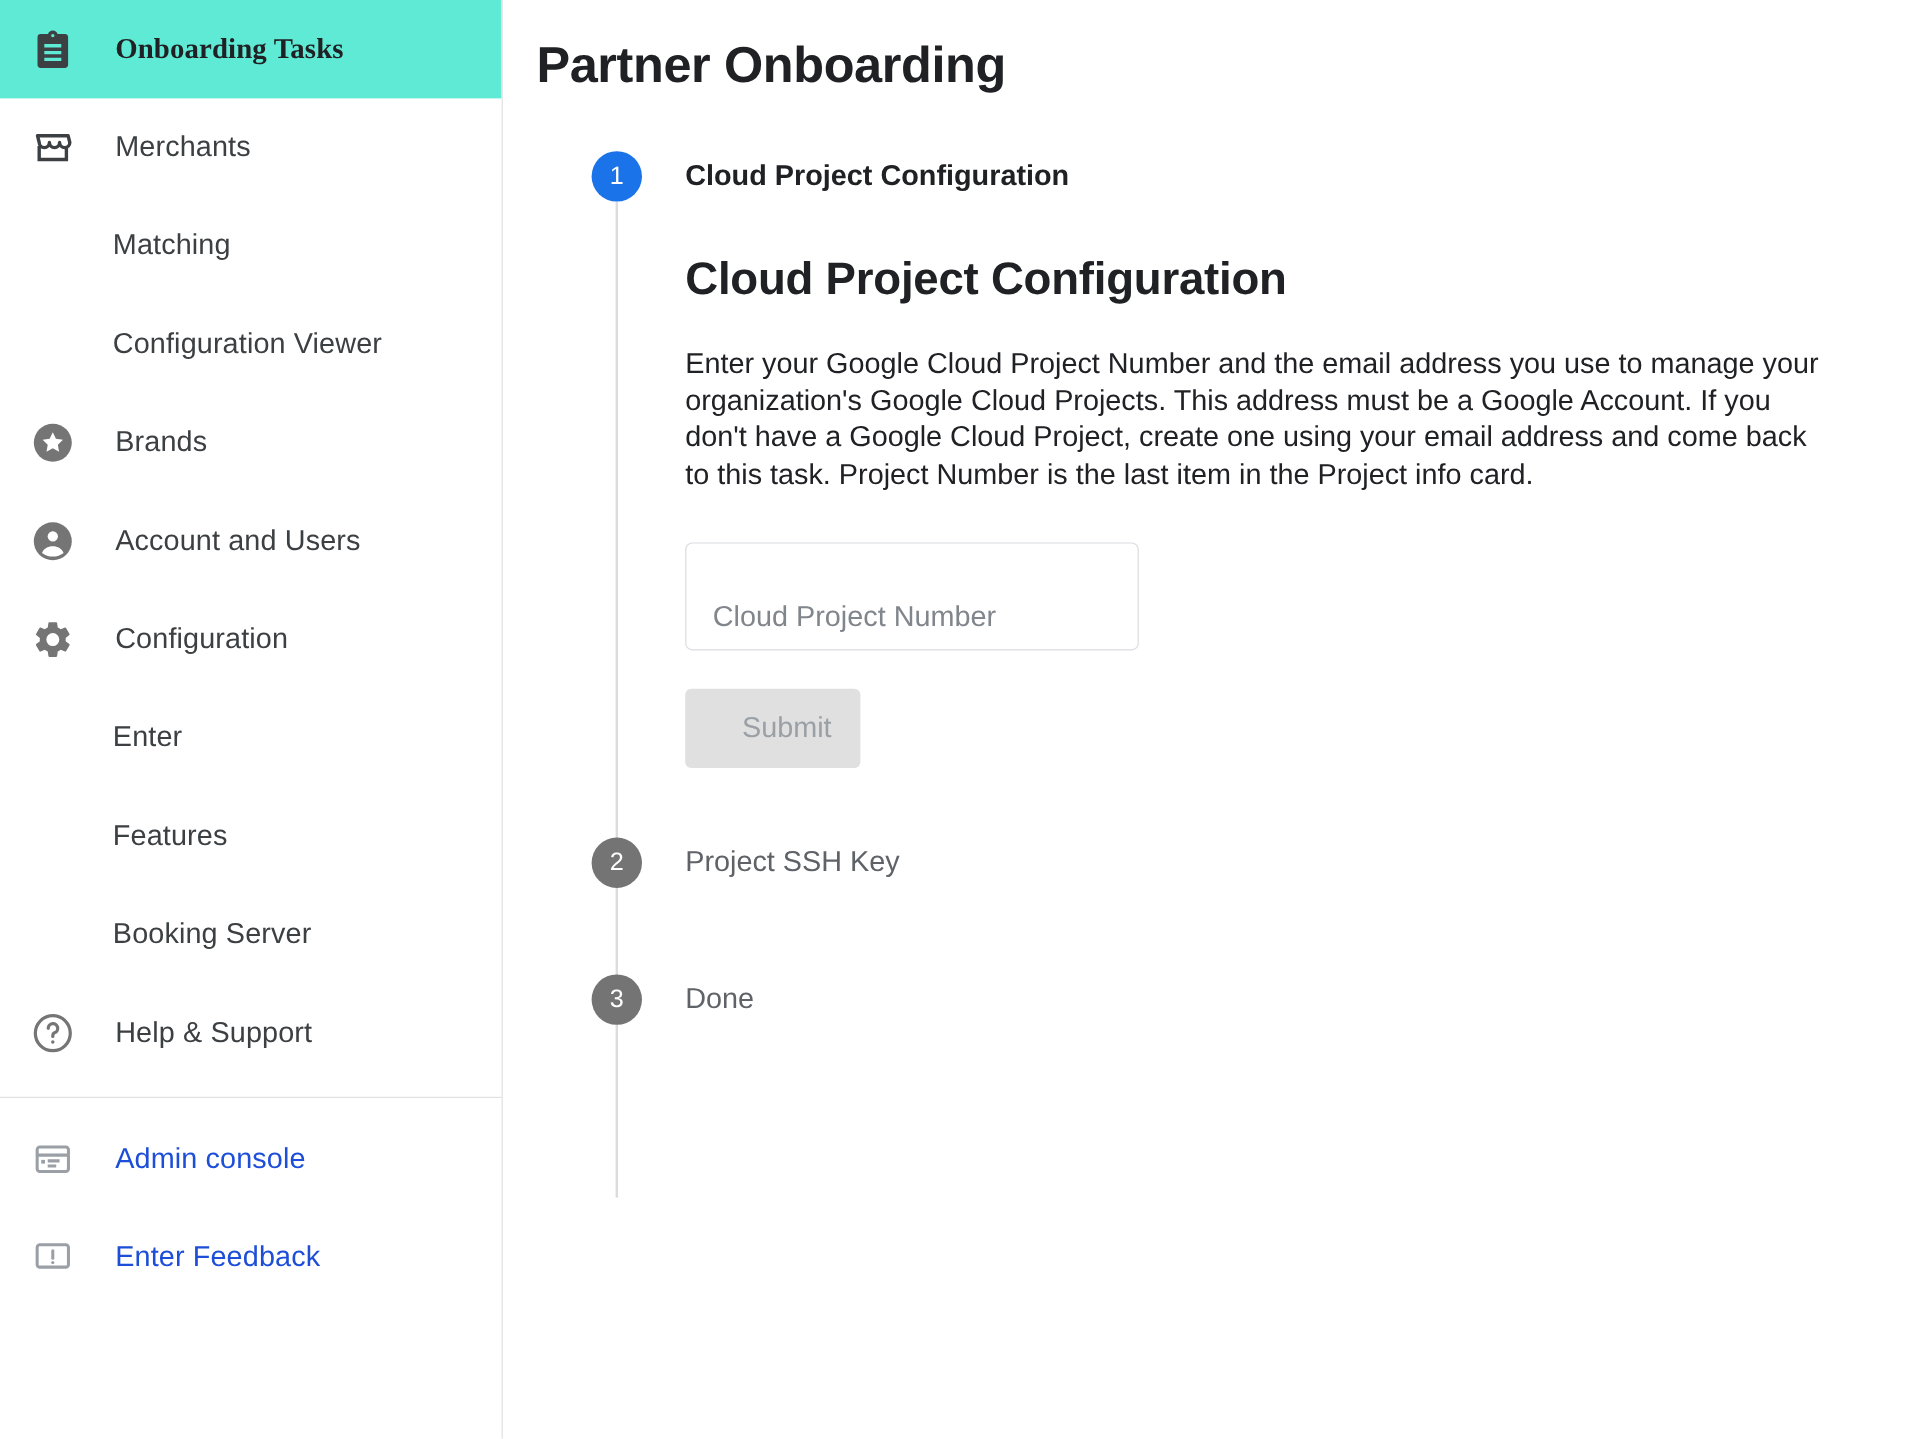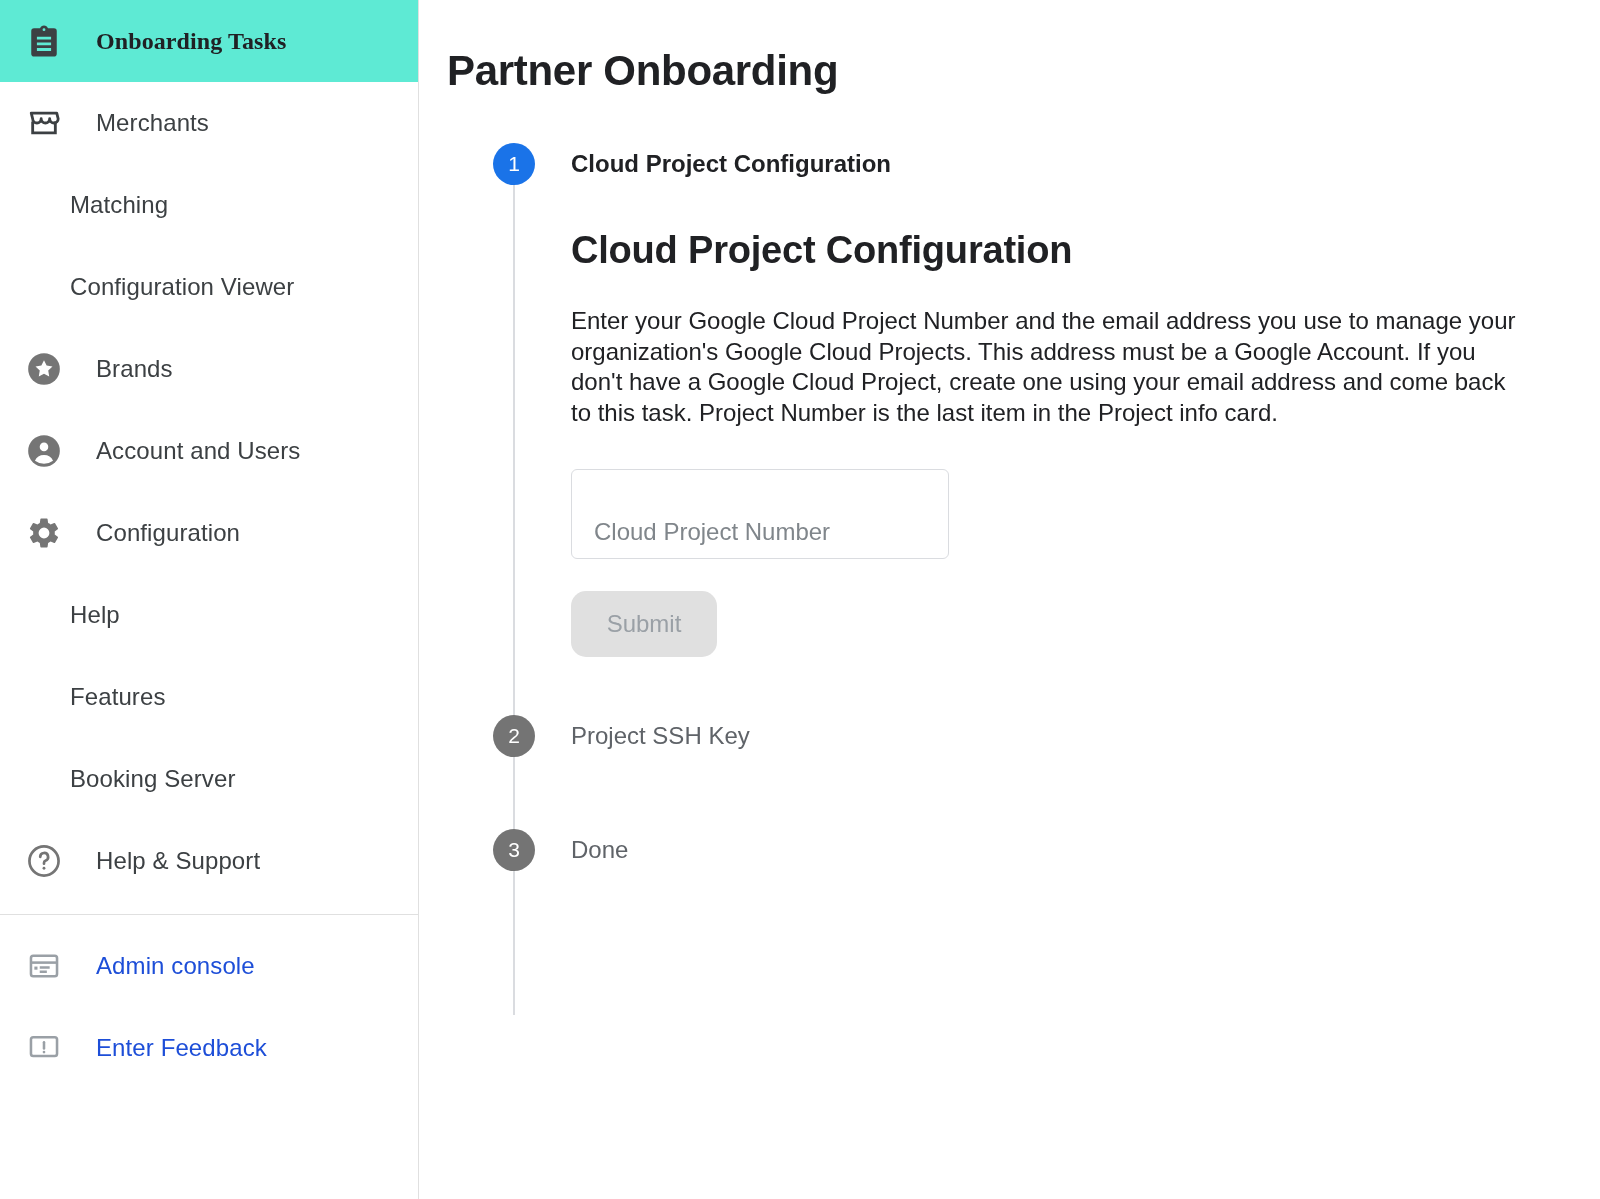--- a/index.html
+++ b/index.html
@@ -54,21 +54,21 @@
     font-size: 24px;
     color: #3c4043;
     margin-left: 30px;
     letter-spacing: 0.1px;
   }
   .nav-item.active .nav-label {
     font-weight: bold;
     color: #202124;
   }
   .nav-item.sub .nav-label {
-    margin-left: 48px;
+    margin-left: 72px;
     font-weight: normal;
   }
   .nav-item.muted .nav-label {
     color: #1d4ed8;
   }
   .nav-icon.muted { color: #9aa0a6; }
   .divider {
     height: 1px;
     background: #e0e0e0;
     margin: 12px 0 10px 0;
@@ -79,21 +79,21 @@
     flex: 1 1 auto;
     height: 1199px;
     padding: 0;
     position: relative;
     overflow: hidden;
   }
   .page-title {
     font-size: 42px;
     font-weight: bold;
     color: #202124;
-    margin: 47px 0 0 28px;
+    margin: 30px 0 0 28px;
     letter-spacing: -0.3px;
   }
   .stepper {
     margin-top: 48px;
     margin-left: 74px;
     position: relative;
   }
   .step {
     position: relative;
     display: flex;
@@ -174,26 +174,27 @@
     color: #202124;
     background: transparent;
     margin-top: 36px;
   }
   .text-field input::placeholder { color: #80868b; }
   .submit-btn {
     height: 66px;
     min-width: 146px;
     background: #e0e0e0;
     border: none;
-    border-radius: 15px;
+    border-radius: 5px;
     color: #9aa0a6;
     font-size: 24px;
     font-family: "Liberation Sans", sans-serif;
     cursor: default;
     padding: 0 24px;
+    text-align: right;
   }
   .step-gap-2 { height: 72px; }
 </style>
 </head>
 <body>
 
 <div class="app">
 
   <nav class="sidebar">
 
@@ -248,21 +249,21 @@
     <div class="nav-item">
       <span class="nav-icon">
         <svg width="36" height="36" viewBox="0 0 24 24" fill="#757575">
             <path d="M19.14 12.94a7.07 7.07 0 0 0 .06-.94 7.07 7.07 0 0 0-.06-.94l2.03-1.58a.5.5 0 0 0 .12-.62l-1.92-3.32a.5.5 0 0 0-.6-.22l-2.39.96a7.02 7.02 0 0 0-1.62-.94l-.36-2.54a.5.5 0 0 0-.5-.42h-3.84a.5.5 0 0 0-.5.42l-.36 2.54c-.59.24-1.13.56-1.62.94l-2.39-.96a.5.5 0 0 0-.6.22L2.67 8.86a.5.5 0 0 0 .12.62l2.03 1.58a7.07 7.07 0 0 0 0 1.88L2.79 14.5a.5.5 0 0 0-.12.62l1.92 3.32c.12.22.38.3.6.22l2.39-.96c.5.38 1.03.7 1.62.94l.36 2.54a.5.5 0 0 0 .5.42h3.84a.5.5 0 0 0 .5-.42l.36-2.54c.59-.24 1.13-.56 1.62-.94l2.39.96c.22.08.48 0 .6-.22l1.92-3.32a.5.5 0 0 0-.12-.62l-2.03-1.56zM12 15.6A3.6 3.6 0 1 1 12 8.4a3.6 3.6 0 0 1 0 7.2z"></path>
           </svg>
       </span>
       <span class="nav-label">Configuration</span>
     </div>
 
     <div class="nav-item sub">
-      <span class="nav-label">Help</span>
+      <span class="nav-label">Enter</span>
     </div>
 
     <div class="nav-item sub">
       <span class="nav-label">Features</span>
     </div>
 
     <div class="nav-item sub">
       <span class="nav-label">Booking Server</span>
     </div>
 

